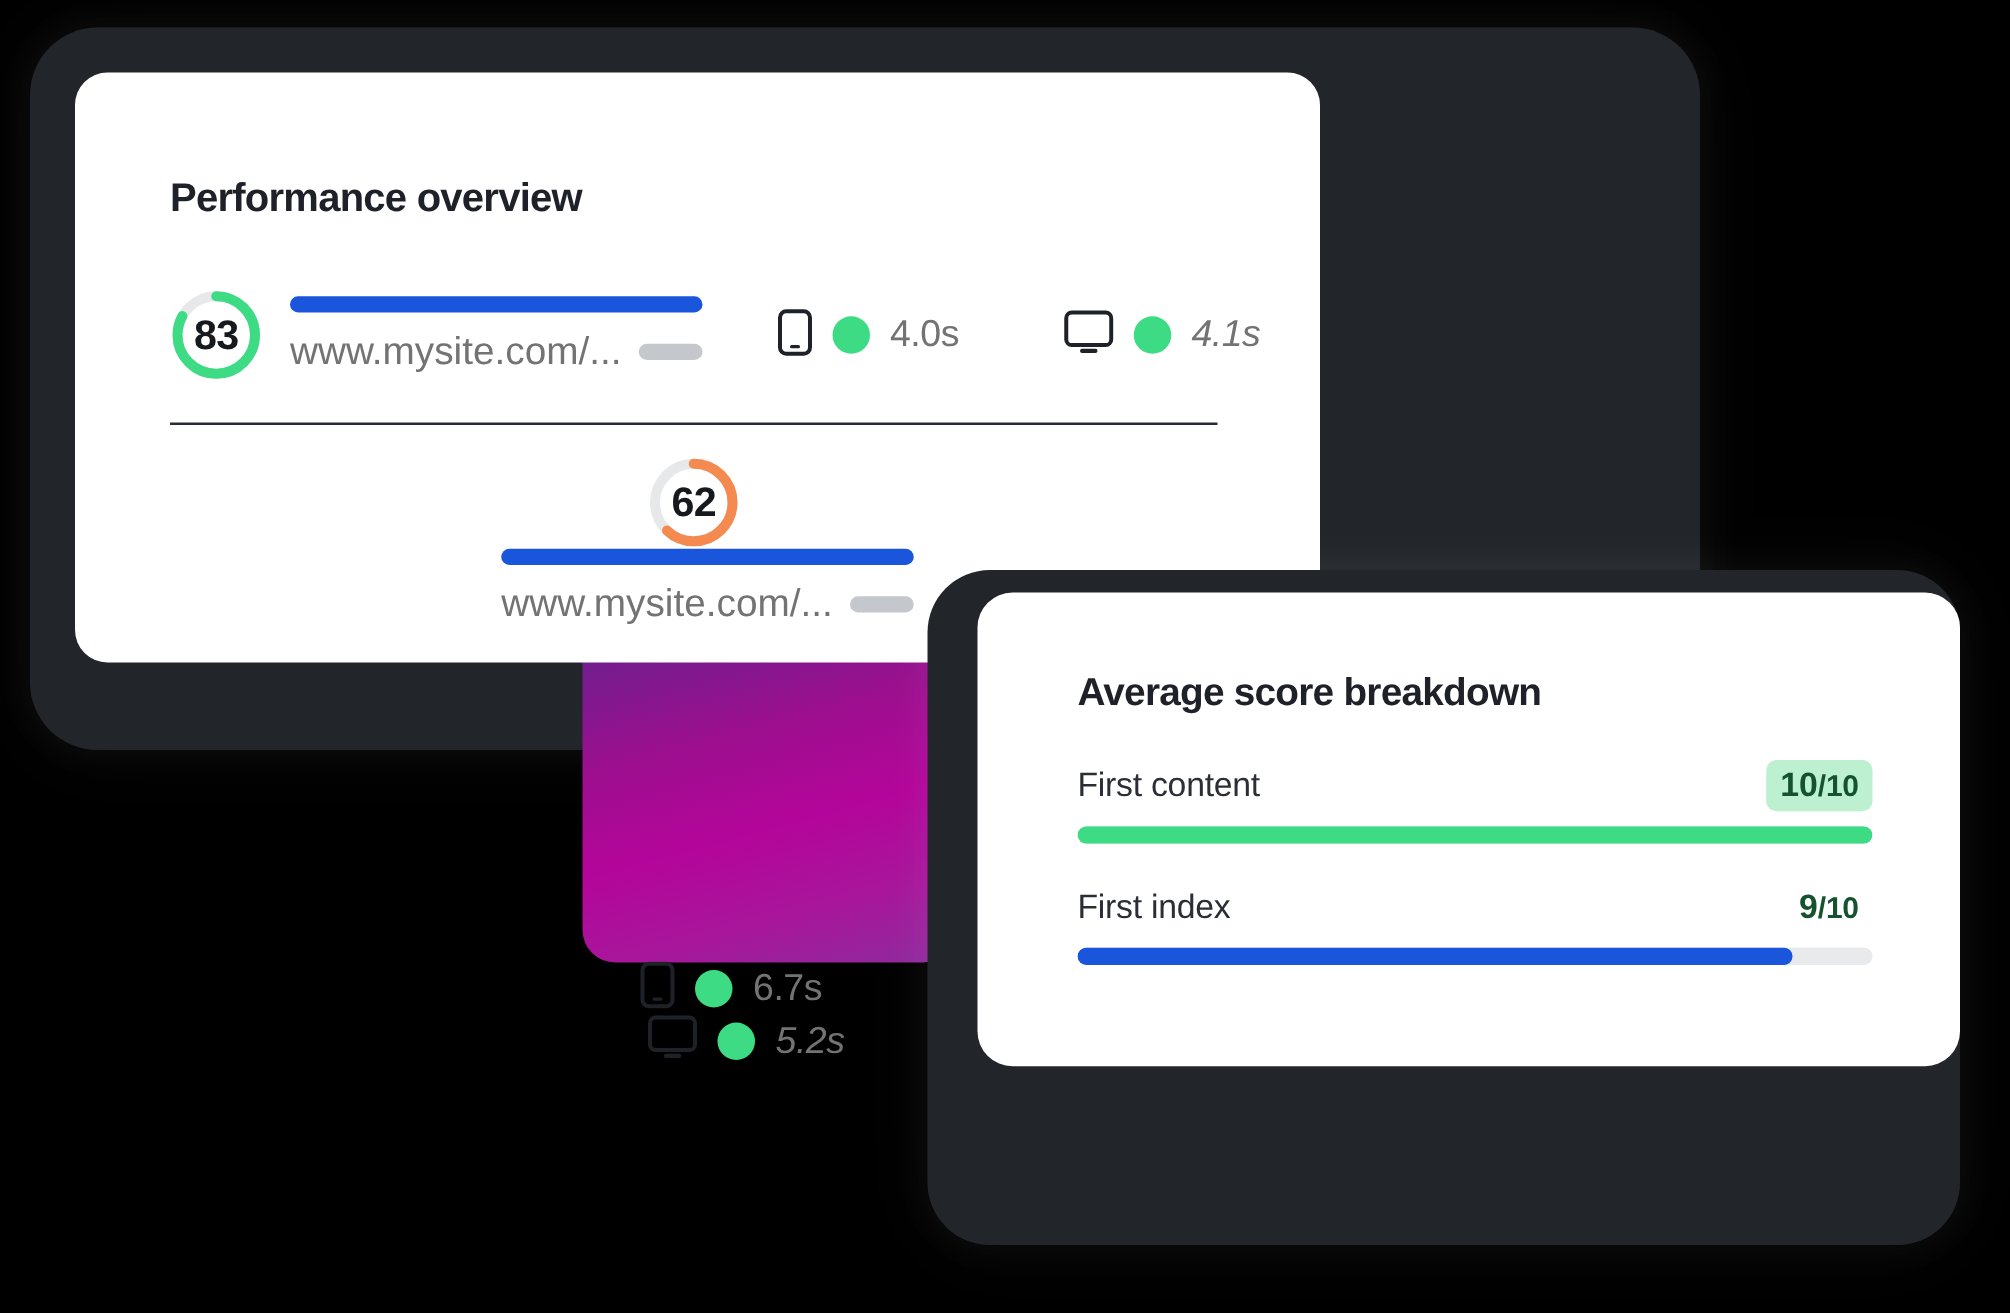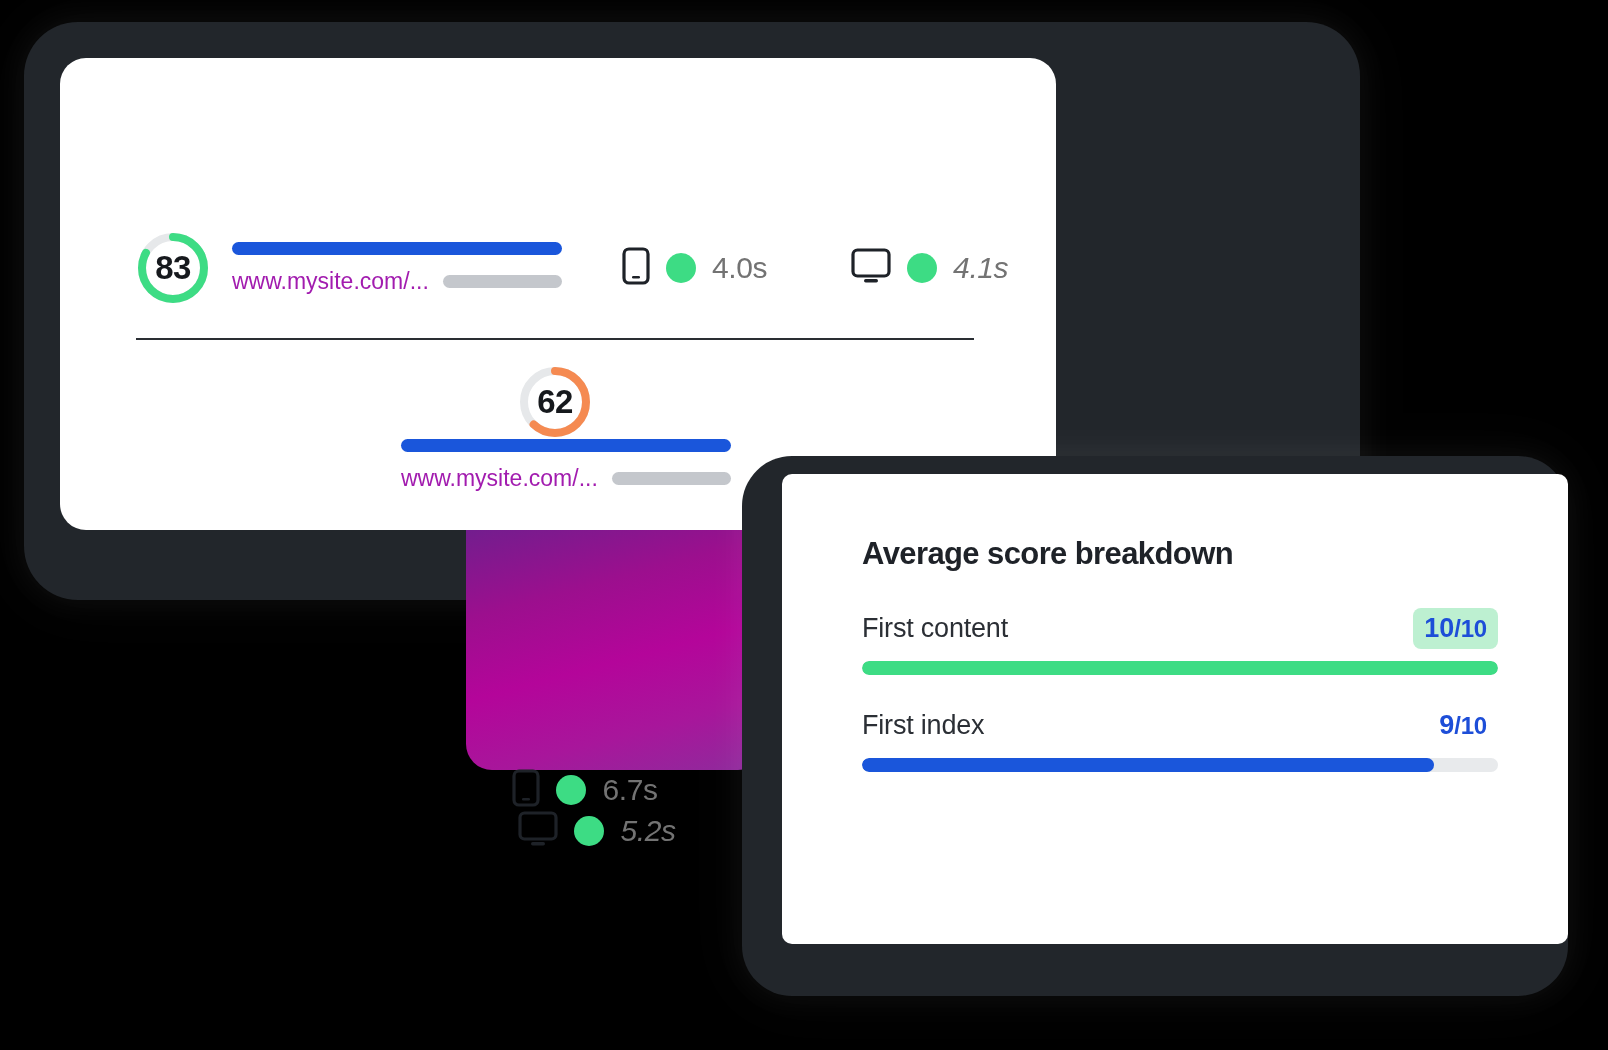--- a/index.html
+++ b/index.html
@@ -77,22 +77,22 @@
     left: 60px;
     top: 58px;
     width: 996px;
     height: 472px;
     padding: 0;
   }
   .card-breakdown {
     left: 782px;
     top: 474px;
     width: 786px;
-    height: 470px;
-    border-radius: 10px;
+    height: 379px;
+    border-radius: 28px;
   }
 
   
   .card-title {
     position: absolute;
     color: #1e2228;
     font-weight: 700;
     letter-spacing: -0.6px;
   }
   .ov-title {
@@ -152,22 +152,22 @@
     background: #1a56db;
     width: 100%;
   }
   .url-line {
     margin-top: 13px;
     display: flex;
     align-items: center;
     gap: 14px;
   }
   .url-text {
-    font-size: 23px;
-    color: #a21caf;
+    font-size: 31px;
+    color: #737373;
     white-space: nowrap;
   }
   .url-pill {
     height: 13px;
     flex: 1 1 auto;
     border-radius: 7px;
     background: #c4c7cc;
   }
 
   .metric {
@@ -214,21 +214,21 @@
     justify-content: space-between;
     height: 40px;
   }
   .bd-label {
     font-size: 27px;
     color: #2b2f35;
     letter-spacing: -0.2px;
   }
   .bd-score {
     font-size: 25px;
-    color: #1d4ed8;
+    color: #14532d;
     white-space: nowrap;
     display: inline-flex;
     align-items: baseline;
     padding: 5px 11px;
     border-radius: 8px;
   }
   .bd-score.badge { background: #bdf0d1; }
   .bd-score .num { font-weight: 700; font-size: 27px; }
   .bd-score .den { font-size: 24px; font-weight: 700; letter-spacing: -0.2px; }
   .bd-score .den.spaced { margin-left: 7px; }
@@ -250,20 +250,21 @@
 
 <div class="stage">
 
   <div class="grad-blue"></div>
 
   <div class="frame frame-back"></div>
 
   <div class="grad-magenta"></div>
 
   <div class="card card-overview">
+    <div class="card-title ov-title">Performance overview</div>
 
     <div class="site-row row-1">
       <div class="ring">
         <svg width="74" height="74" viewBox="0 0 74 74" aria-hidden="true">
           <circle cx="37" cy="37" r="31" fill="none" stroke="#e6e8ea" stroke-width="8"></circle>
           <circle cx="37" cy="37" r="31" fill="none" stroke="#3ddc84" stroke-width="8" stroke-linecap="round" stroke-dasharray="161.7 194.8" stroke-dashoffset="0"></circle>
         </svg>
         <div class="ring-value">83</div>
       </div>
 

